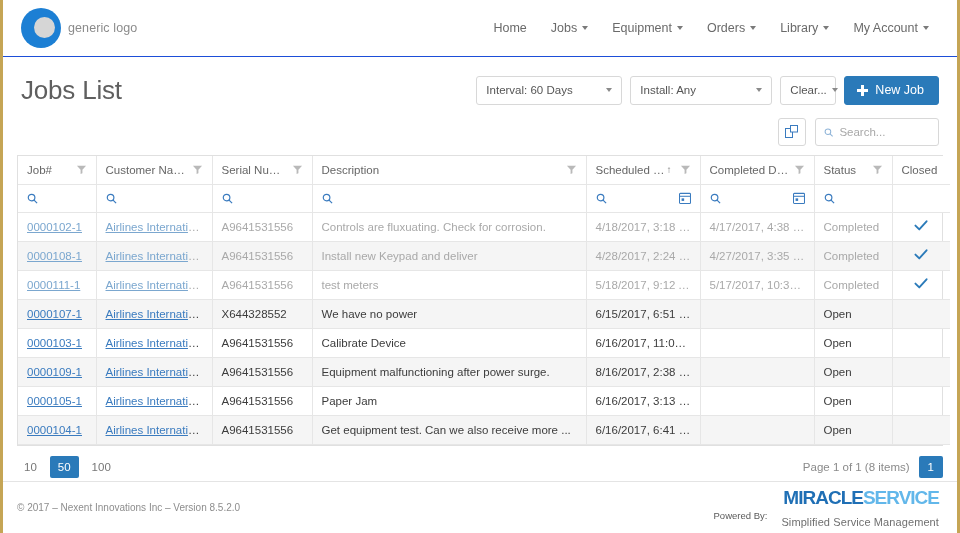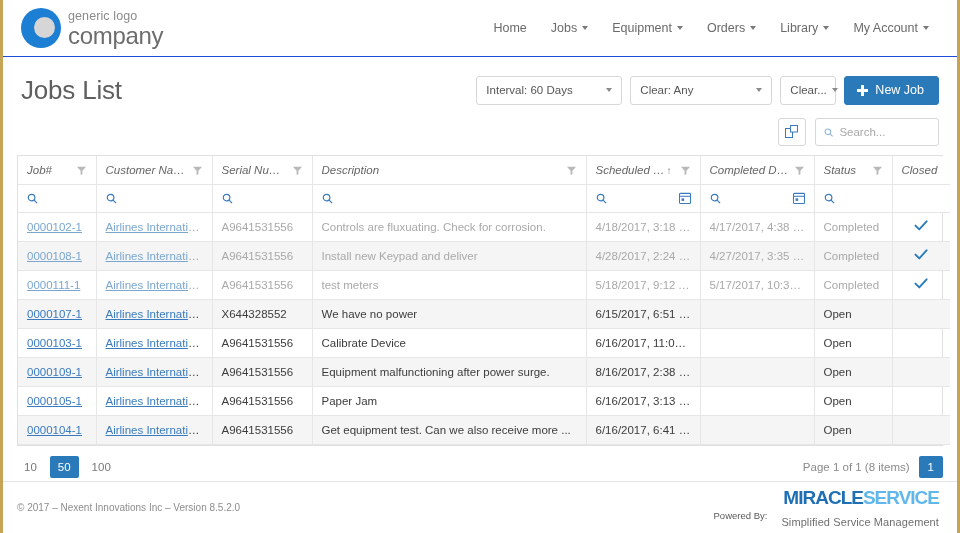--- a/index.html
+++ b/index.html
@@ -237,23 +237,22 @@
 
   thead th {
     height: 28px;
     font-size: 11.5px;
     color: #666;
     background: #fff;
     vertical-align: middle;
   }
   .th-inner {
     display: flex;
-    align-items: flex-end;
+    align-items: flex-start;
     width: 100%;
-    font-style: italic;
   }
   .th-inner .th-label { flex: 1 1 auto; overflow: hidden; text-overflow: ellipsis; }
   .sort-arrow { color: #777; font-size: 10px; margin-right: 4px; }
 
   .funnel { flex: 0 0 auto; margin-left: 4px; }
 
   tr.filter-row td {
     height: 28px;
     background: #fff;
     vertical-align: middle;
@@ -357,21 +356,20 @@
 </head>
 <body>
 
 <div class="page">
 
   <div class="header">
     <div class="logo-block">
       <div class="logo-mark"></div>
       <div class="logo-text">
         <span class="logo-line1">generic logo</span>
-        <span class="logo-line2">company</span>
       </div>
     </div>
 
     <div class="nav">
       <div class="nav-item">
         <span>Home</span>
       </div>
       <div class="nav-item">
         <span>Jobs</span>
         <span class="caret"></span>
@@ -398,21 +396,21 @@
   <div class="title-row">
     <h1 class="page-title">Jobs List</h1>
 
     <div class="title-controls">
       <div class="select-box sel-interval">
         <span class="sel-label">Interval: 60 Days</span>
         <span class="caret-sm"></span>
       </div>
 
       <div class="select-box sel-status">
-        <span class="sel-label">Clear: Any</span>
+        <span class="sel-label">Install: Any</span>
         <span class="caret-sm"></span>
       </div>
 
       <div class="select-box sel-clear">
         <span class="sel-label">Clear...</span>
         <span class="caret-sm"></span>
       </div>
 
       <div class="btn-primary">
         <span class="plus-ico"></span>

